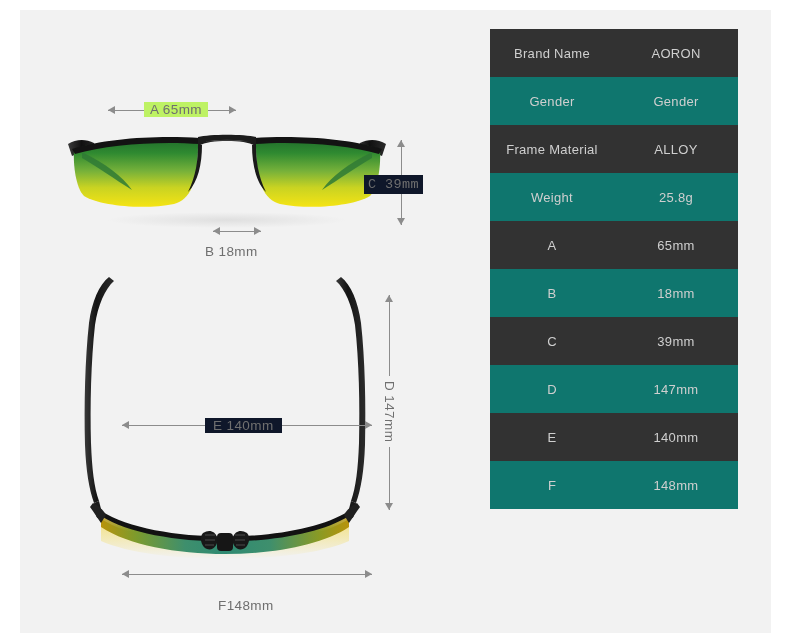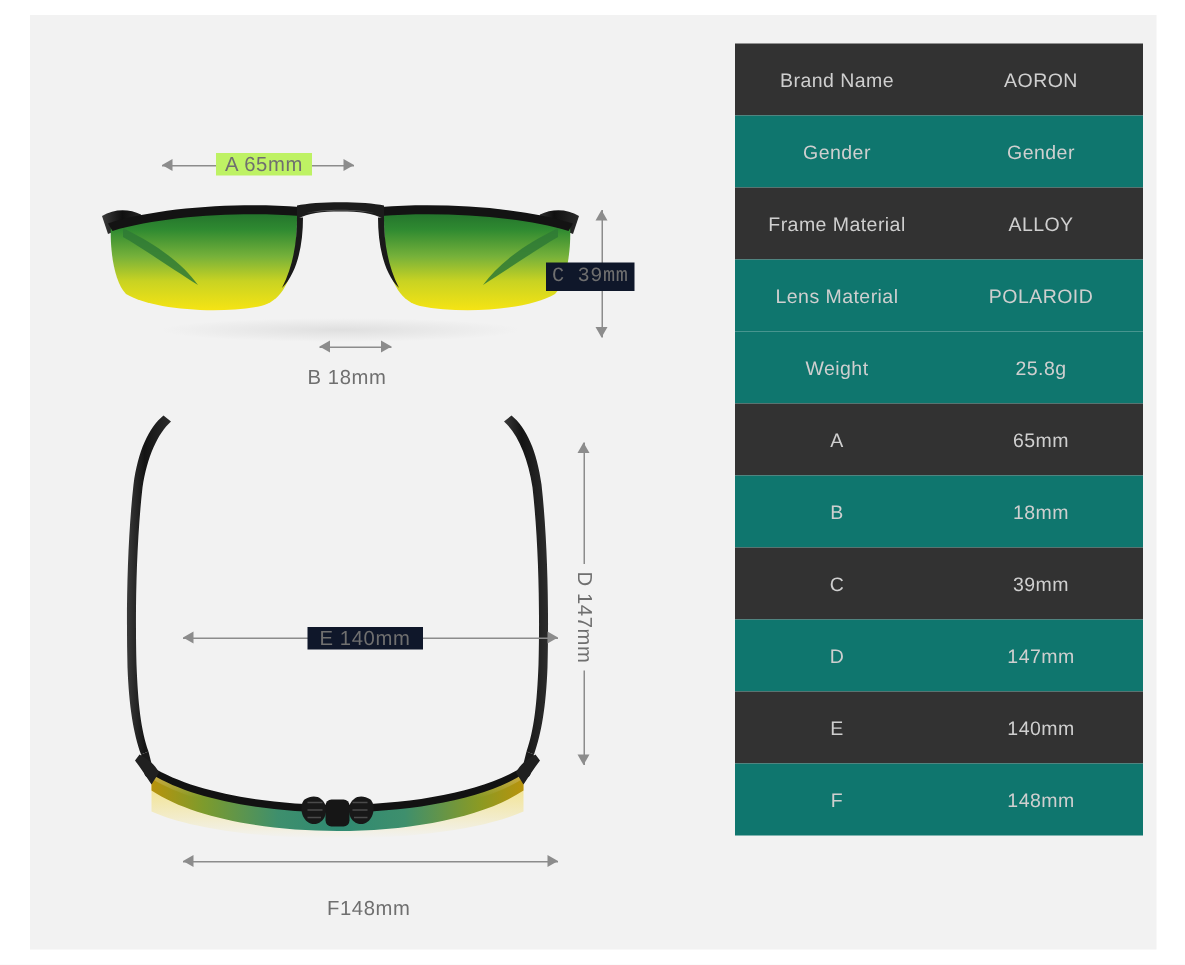--- a/index.html
+++ b/index.html
@@ -67,21 +67,21 @@
   #front-view svg { display:block; }
 
   
   #top-view { position:absolute; left:55px; top:265px; width:300px; height:285px; }
   #top-view svg { display:block; }
 
   
   #spec-table {
     position:absolute;
     left:470px; top:19px;
-    width:272px;
+    width:248px;
     border-collapse:collapse;
     padding-left:48px;
   }
   #spec-table tr { height:48px; }
   #spec-table td {
     color:#cfcfcf;
     font-size:13px;
     text-align:center;
     vertical-align:middle;
     letter-spacing:0.3px;
@@ -280,24 +280,20 @@
         </tr>
         <tr class="even">
           <td class="k">Gender</td>
           <td class="v">Gender</td>
         </tr>
         <tr class="odd">
           <td class="k">Frame Material</td>
           <td class="v">ALLOY</td>
         </tr>
         <tr class="even">
-          <td class="k">Lens Material</td>
-          <td class="v">POLAROID</td>
-        </tr>
-        <tr class="even">
           <td class="k">Weight</td>
           <td class="v">25.8g</td>
         </tr>
         <tr class="odd">
           <td class="k">A</td>
           <td class="v">65mm</td>
         </tr>
         <tr class="even">
           <td class="k">B</td>
           <td class="v">18mm</td>

